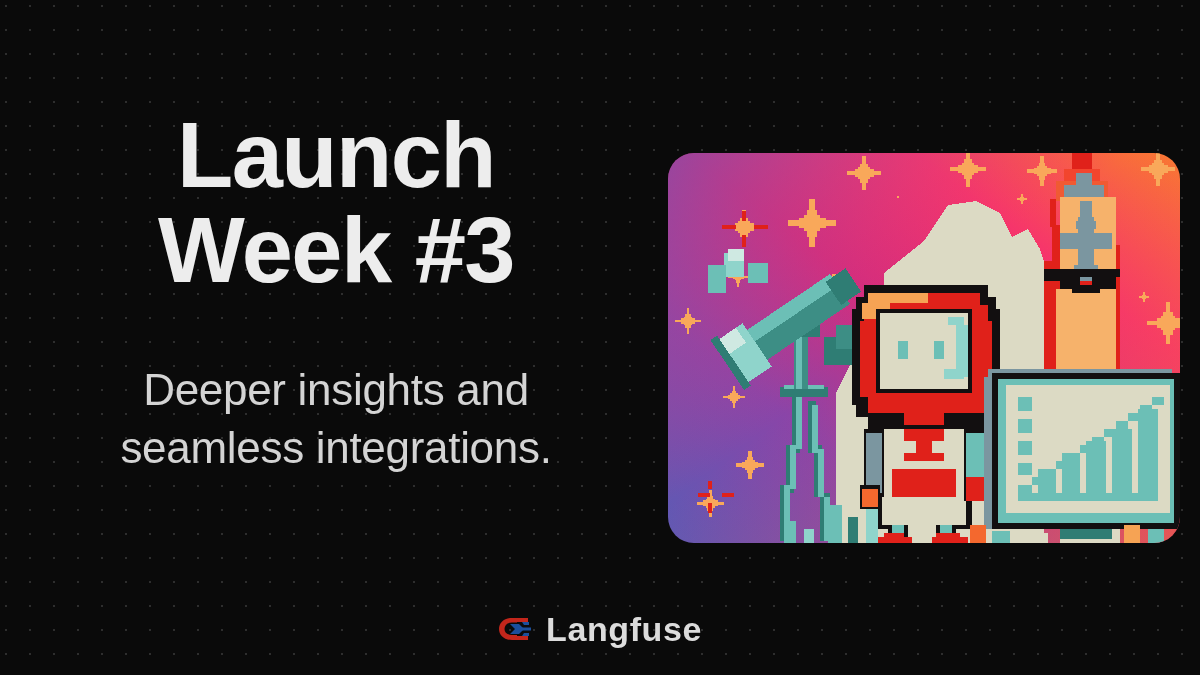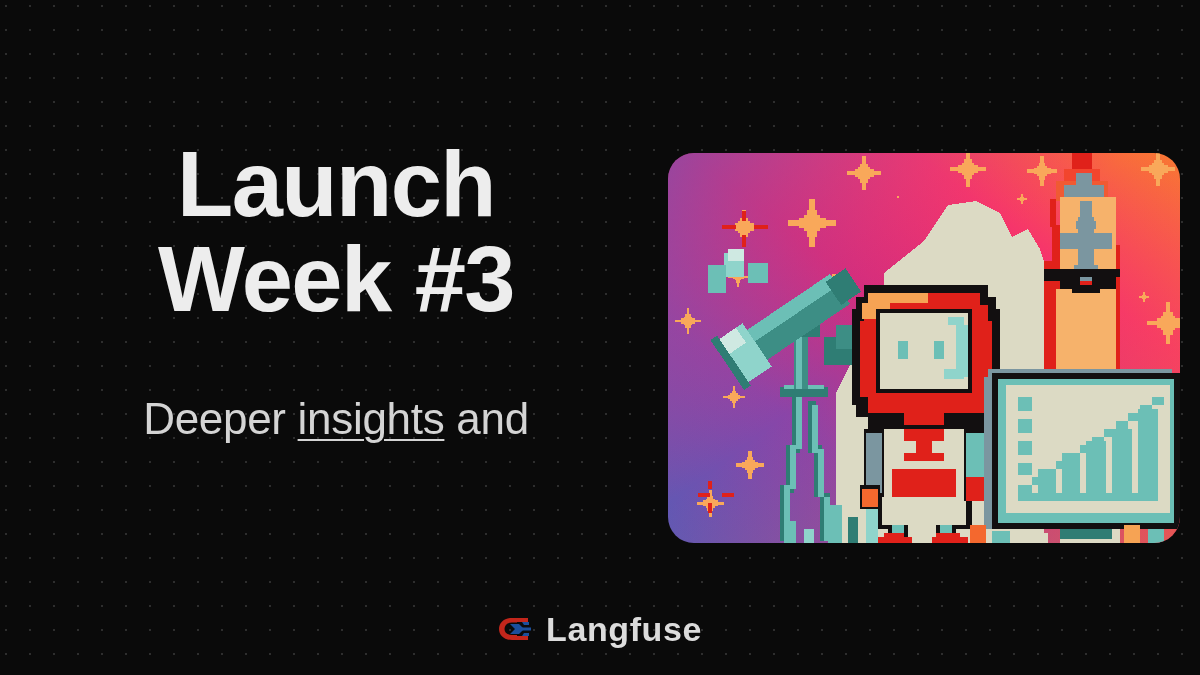--- a/index.html
+++ b/index.html
@@ -58,21 +58,20 @@
   #subhead {
     margin-top: 62px;
     color: #d4d4d4;
     font-size: 44px;
     font-weight: 400;
     line-height: 1.32;
     text-align: center;
     letter-spacing: -0.3px;
   }
   #subhead .u {
-    text-decoration: underline;
     text-decoration-thickness: 2px;
     text-underline-offset: 5px;
     margin-top: 16px;
   }
 
   
   #hero {
     position: absolute;
     left: 668px;
     top: 153px;
@@ -112,20 +111,23 @@
 
   <div id="left-col">
 
     <h1 id="headline">Launch
 Week #3</h1>
 
     <p id="subhead">
       <span>
         <span>Deeper </span><span class="u">insights</span><span> and</span>
       </span><br>
+      <span>
+        <span>seamless </span><span class="u">integrations</span><span>.</span>
+      </span>
     </p>
   </div>
 
   <div id="hero">
     <svg viewBox="0 0 256 195" shape-rendering="crispEdges">
       <defs>
         <linearGradient id="sky" x1="0" y1="1" x2="1" y2="0">
           <stop offset="0%" stop-color="#5b5bb5"></stop>
           <stop offset="28%" stop-color="#8a45a8"></stop>
           <stop offset="52%" stop-color="#d42c7d"></stop>

